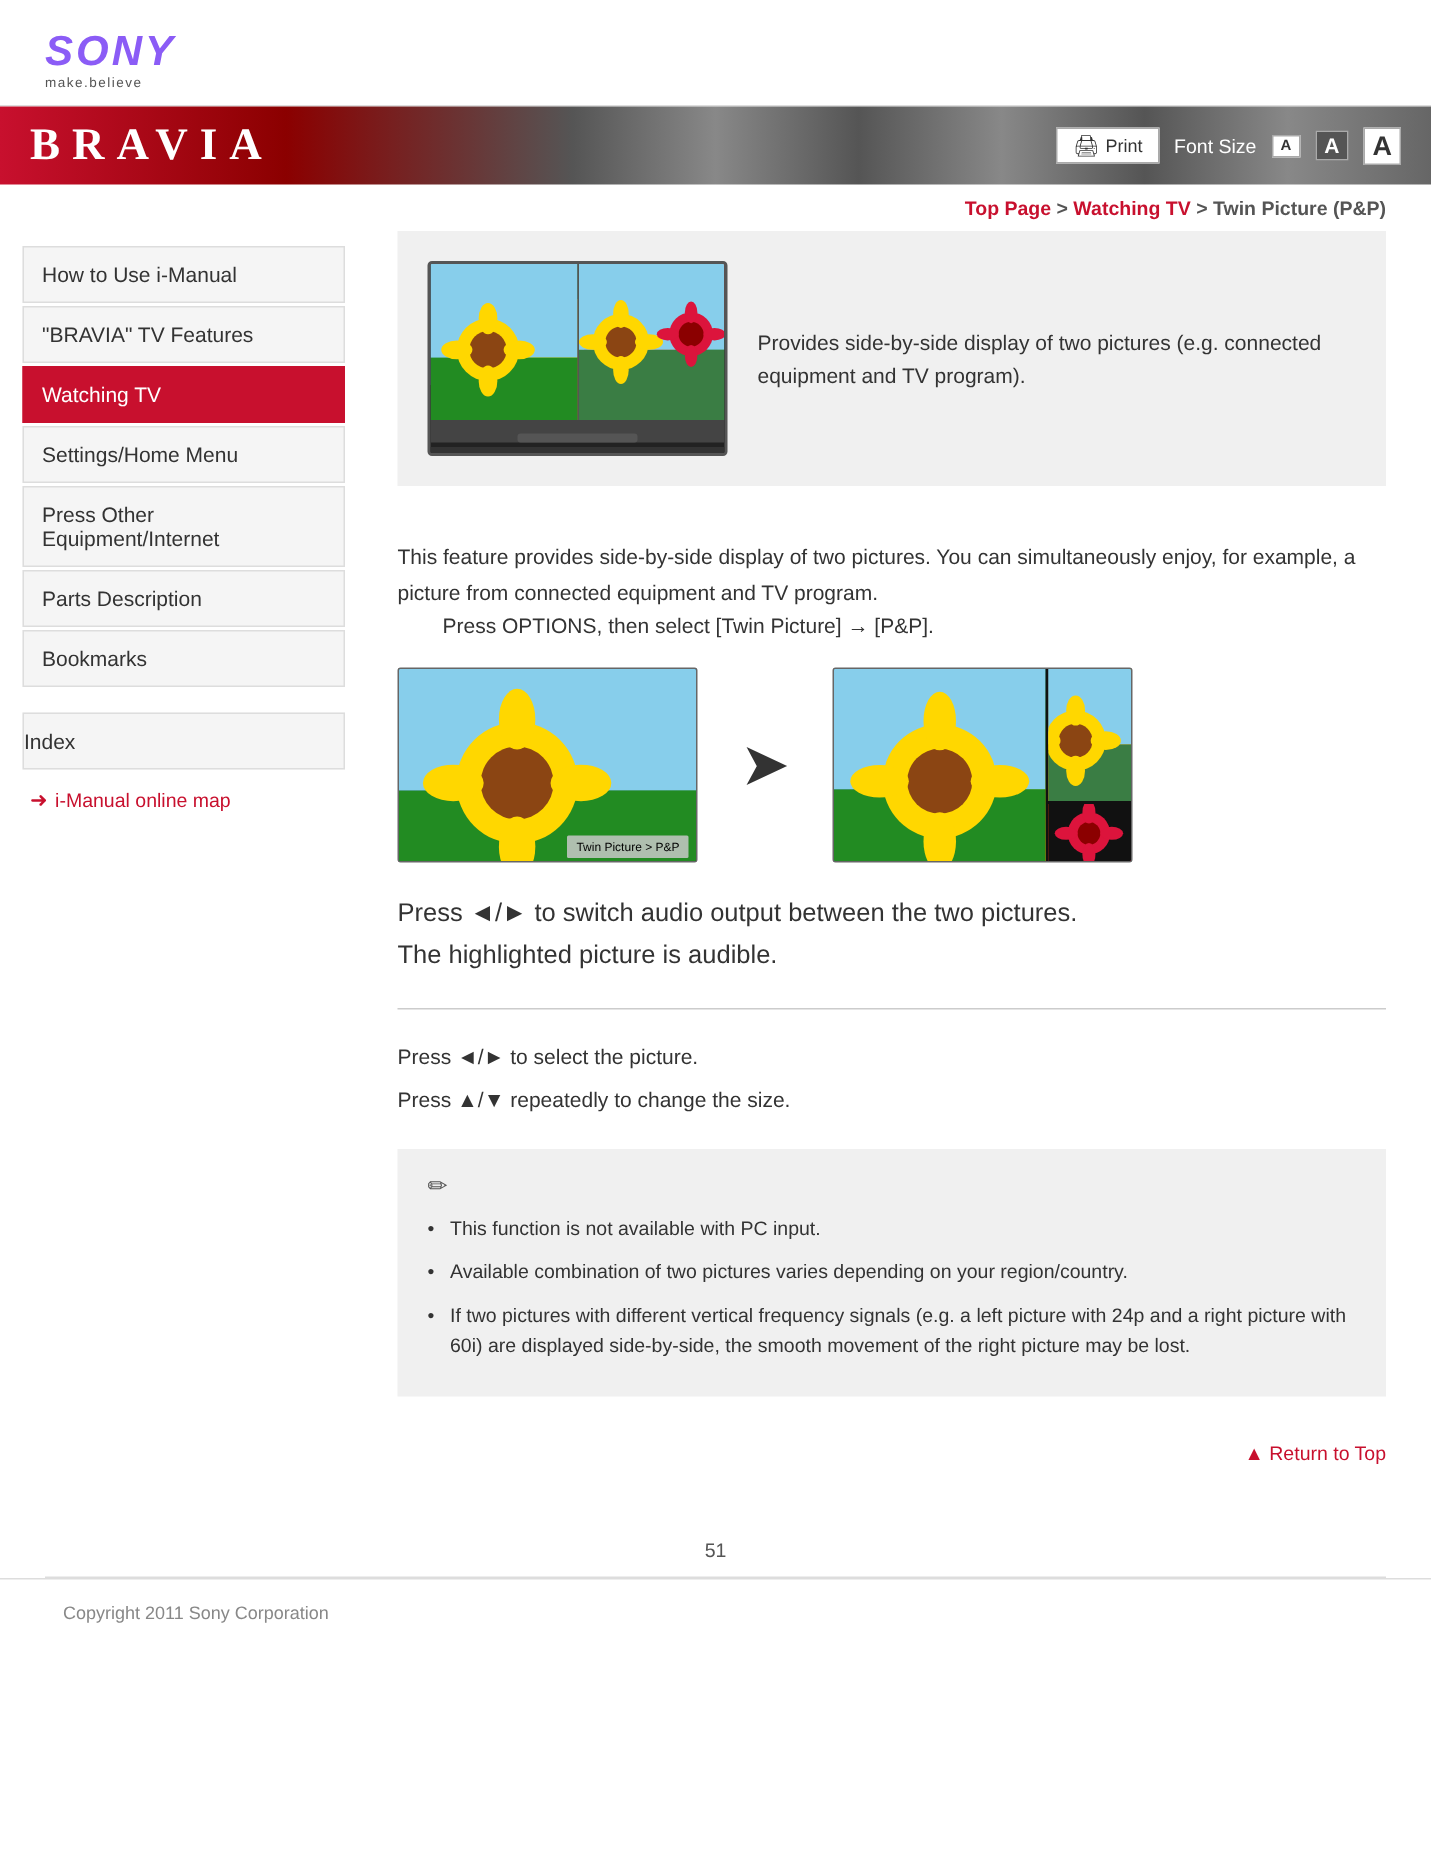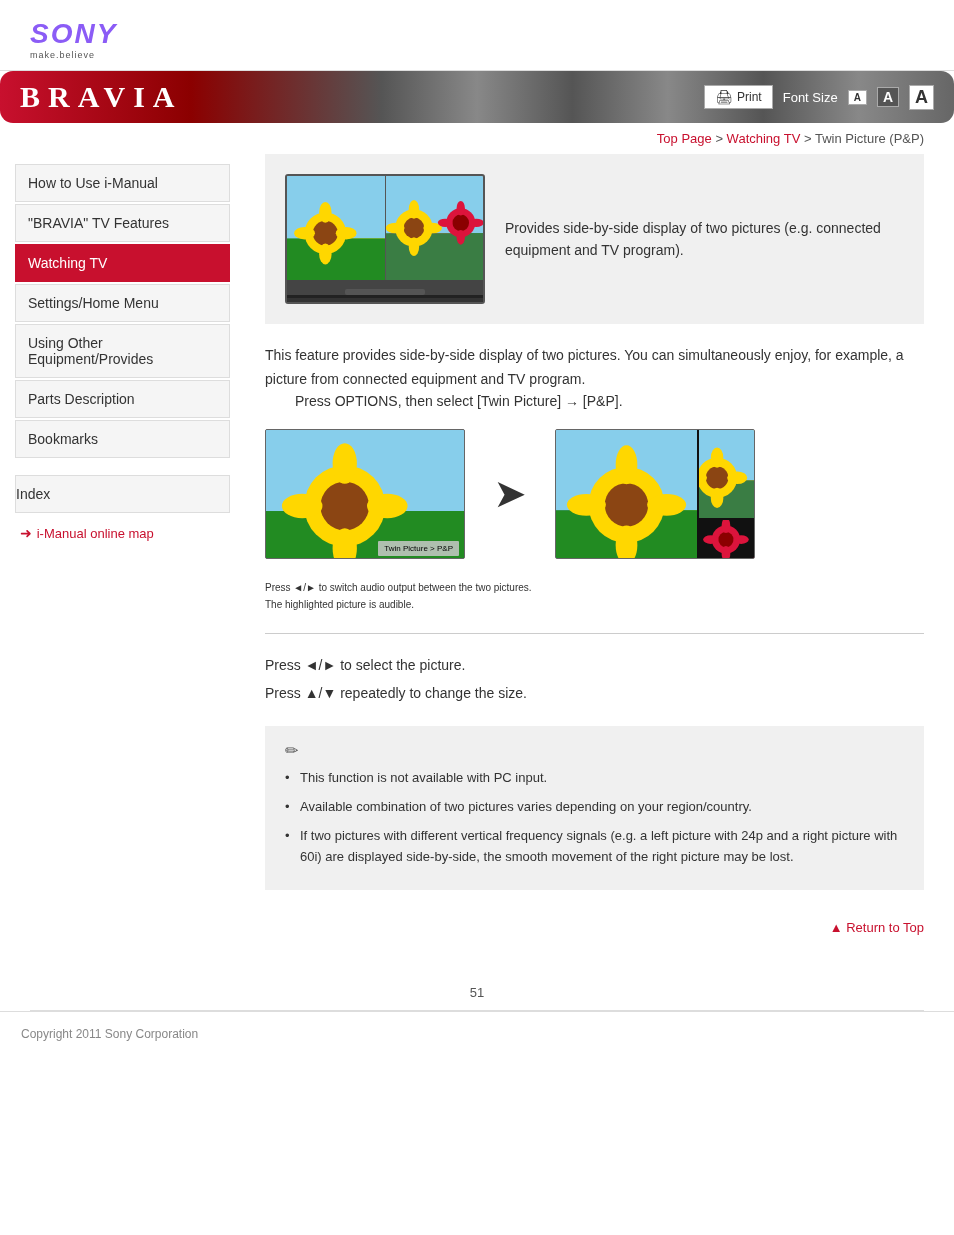--- a/index.html
+++ b/index.html
@@ -13,21 +13,20 @@
 
     
     #bravia-banner {
       background: linear-gradient(to right, #c8102e 0%, #8b0000 20%, #555 40%, #888 50%, #555 60%, #888 70%, #555 80%, #888 90%, #666 100%);
       height: 52px;
       display: flex;
       align-items: center;
       justify-content: space-between;
       padding: 0 20px;
       margin: 0;
-      border-radius: 13px;
     }
     #bravia-title {
       font-size: 30px;
       font-weight: bold;
       color: #fff;
       letter-spacing: 8px;
       font-family: 'Times New Roman', serif;
     }
     #banner-controls { display: flex; align-items: center; gap: 10px; }
     #print-btn {
@@ -55,20 +54,21 @@
     .font-size-btn.small { font-size: 10px; }
     .font-size-btn.medium { font-size: 14px; }
     .font-size-btn.large { font-size: 18px; }
 
     
     #breadcrumb {
       text-align: right;
       padding: 8px 30px;
       font-size: 13px;
       color: #555;
+      font-weight: bold;
     }
     #breadcrumb a { color: #c8102e; text-decoration: none; }
 
     
     #main-layout { display: flex; padding: 0; }
 
     
     #sidebar { width: 245px; flex-shrink: 0; padding: 10px 15px; }
     .sidebar-item {
       display: block;
@@ -108,21 +108,21 @@
     
     #content { flex: 1; padding: 0 30px 30px 20px; }
 
     
     #intro-section {
       display: flex;
       align-items: center;
       gap: 20px;
       background: #f0f0f0;
       padding: 20px;
-      margin-bottom: 20px;
+      margin-bottom: 36px;
     }
     #tv-thumbnail {
       width: 200px;
       height: 130px;
       flex-shrink: 0;
       background: #222;
       border: 2px solid #555;
       border-radius: 3px;
       position: relative;
       overflow: hidden;
@@ -230,21 +230,21 @@
     .diag-right-bottom {
       flex: 0 0 35px;
       background: linear-gradient(135deg, #ff4500 0%, #dc143c 100%);
     }
     .arrow-right {
       font-size: 36px;
       color: #333;
       font-weight: bold;
     }
 
-    #audio-note { font-size: 10px; line-height: 1.7; margin-bottom: 20px; }
+    #audio-note { font-size: 17px; line-height: 1.7; margin-bottom: 20px; }
 
     #divider1 { border: none; border-top: 1px solid #ccc; margin: 20px 0; }
 
     #select-note { font-size: 14px; line-height: 1.7; margin-bottom: 5px; }
     #size-note { font-size: 14px; line-height: 1.7; margin-bottom: 20px; }
 
     
     #notes-section {
       background: #f0f0f0;
       padding: 15px 20px;
@@ -271,21 +271,21 @@
       text-align: right;
       padding: 10px 0;
       font-size: 13px;
     }
     #return-top a { color: #c8102e; text-decoration: none; }
     #return-top a::before { content: '▲ '; }
 
     
     #footer {
       border-top: 1px solid #ddd;
-      padding: 15px 21px;
+      padding: 15px 42px;
       font-size: 12px;
       color: #888;
     }
     
     #page-num {
       text-align: center;
       font-size: 13px;
       padding: 10px 0;
       color: #555;
     }
@@ -322,21 +322,21 @@
   <span>Twin Picture (P&amp;P)</span>
 </div>
 
 <div id="main-layout">
 
   <div id="sidebar">
     <a class="sidebar-item">How to Use i-Manual</a>
     <a class="sidebar-item">"BRAVIA" TV Features</a>
     <a class="sidebar-item active">Watching TV</a>
     <a class="sidebar-item">Settings/Home Menu</a>
-    <a class="sidebar-item">Using Other Equipment/Provides</a>
+    <a class="sidebar-item">Press Other Equipment/Internet</a>
     <a class="sidebar-item">Parts Description</a>
     <a class="sidebar-item">Bookmarks</a>
 
     <div id="sidebar-divider"></div>
 
     <a class="sidebar-index-item">Index</a>
 
     <a id="online-map-link">
       <span class="arrow-icon">➜</span>
       <span>i-Manual online map</span>

